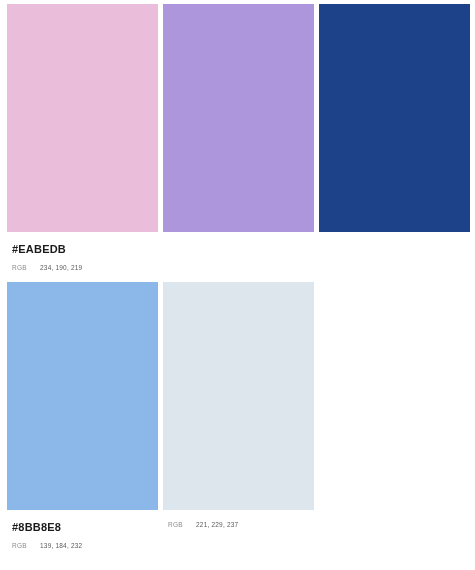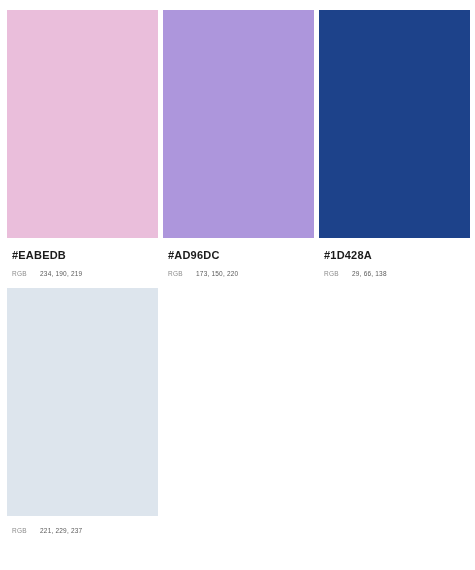--- a/index.html
+++ b/index.html
@@ -8,21 +8,21 @@
     background: #ffffff;
   }
   body {
     width: 475px;
     height: 570px;
     font-family: "Liberation Sans", sans-serif;
     -webkit-font-smoothing: antialiased;
     overflow: hidden;
   }
   .palette {
-    padding: 10px 7px 0 7px;
+    padding: 4px 7px 0 7px;
     box-sizing: border-box;
   }
   .row {
     display: flex;
     gap: 5px;
     margin-bottom: 11px;
   }
   .cell {
     width: 151px;
     flex: 0 0 151px;
@@ -80,44 +80,40 @@
         <div class="hexcode">#EABEDB</div>
         <div class="rgbline">
           <span class="rgblabel">RGB</span>
           <span class="rgbvalue">234, 190, 219</span>
         </div>
       </div>
     </div>
 
     <div class="cell">
       <div class="swatch" style="background-color: rgb(173, 150, 220);"></div>
-      <div class="meta">
-        <div class="hexcode">#AD96DC</div>
-        <div class="rgbline">
-          <span class="rgblabel">RGB</span>
-          <span class="rgbvalue">173, 150, 220</span>
-        </div>
-      </div>
     </div>
 
     <div class="cell">
       <div class="swatch" style="background-color: rgb(29, 66, 138);"></div>
-      <div class="meta">
-        <div class="hexcode">#1D428A</div>
-        <div class="rgbline">
-          <span class="rgblabel">RGB</span>
-          <span class="rgbvalue">29, 66, 138</span>
-        </div>
-      </div>
     </div>
 
   </div>
 
   <div class="row">
 
+    <div class="cell">
+      <div class="swatch" style="background-color: rgb(139, 184, 232);"></div>
+      <div class="meta">
+        <div class="hexcode">#8BB8E8</div>
+        <div class="rgbline">
+          <span class="rgblabel">RGB</span>
+          <span class="rgbvalue">139, 184, 232</span>
+        </div>
+      </div>
+    </div>
 
     <div class="cell">
       <div class="swatch" style="background-color: rgb(221, 229, 237);"></div>
       <div class="meta">
         <div class="rgbline">
           <span class="rgblabel">RGB</span>
           <span class="rgbvalue">221, 229, 237</span>
         </div>
       </div>
     </div>

